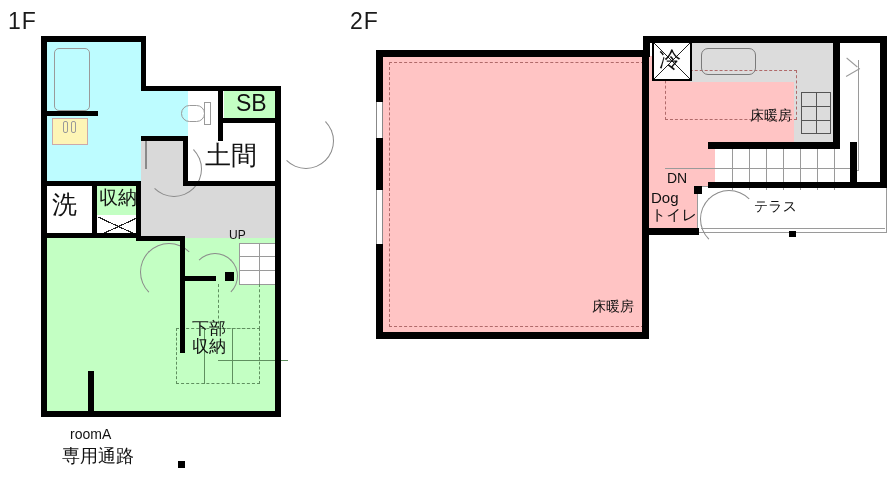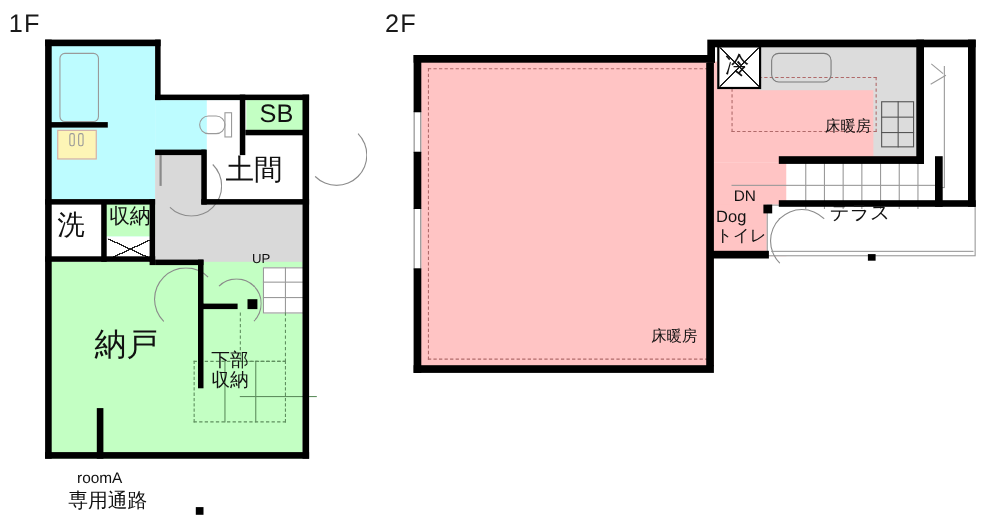--- a/index.html
+++ b/index.html
@@ -107,21 +107,20 @@
   <div class="wall" style="left:180px;top:236px;width:5px;height:45px;"></div>
   <div class="wall" style="left:180px;top:276px;width:36px;height:5px;"></div>
   <div class="wall" style="left:180px;top:276px;width:5px;height:77px;"></div>
   <div class="wall" style="left:225px;top:272px;width:9px;height:9px;"></div>
   <div class="wall" style="left:88px;top:371px;width:6px;height:46px;"></div>
 
   <div class="txt jp" style="left:52px;top:192px;font-size:25px;">洗</div>
   <div class="txt jp" style="left:99px;top:188px;font-size:19px;">収納</div>
   <div class="txt" style="left:236px;top:91px;font-size:23px;font-weight:500;">SB</div>
   <div class="txt jp" style="left:205px;top:142px;font-size:26px;">土間</div>
-  <div class="txt jp" style="left:86px;top:298px;font-size:29px;">納戸</div>
   <div class="txt jp" style="left:192px;top:320px;font-size:17px;text-align:center;">下部
 収納</div>
 
   <div class="txt" style="left:70px;top:427px;font-size:14px;">roomA</div>
   <div class="txt jp" style="left:62px;top:447px;font-size:18px;">専用通路</div>
   <div class="wall" style="left:178px;top:461px;width:7px;height:7px;"></div>
 </div>
 
 <div class="plan" style="left:345px;top:0;width:547px;height:479px;">
 
@@ -191,14 +190,14 @@
   <div class="wall" style="left:505px;top:142px;width:7px;height:46px;"></div>
   <div class="wall" style="left:363px;top:182px;width:179px;height:6px;"></div>
   <div class="wall" style="left:298px;top:228px;width:56px;height:7px;"></div>
   <div class="wall" style="left:349px;top:186px;width:8px;height:8px;"></div>
   <div class="wall" style="left:444px;top:231px;width:7px;height:6px;"></div>
 
   <div class="txt jp" style="left:247px;top:299px;font-size:14px;">床暖房</div>
   <div class="txt jp" style="left:405px;top:108px;font-size:14px;">床暖房</div>
   <div class="txt" style="left:306px;top:189px;font-size:15px;line-height:1.15;">Dog
 トイレ</div>
-  <div class="txt jp" style="left:409px;top:185px;font-size:18px;">テラス</div>
+  <div class="txt jp" style="left:409px;top:200px;font-size:14px;font-family:Liberation Serif, serif;">テラス</div>
 </div>
 
 </body></html>

